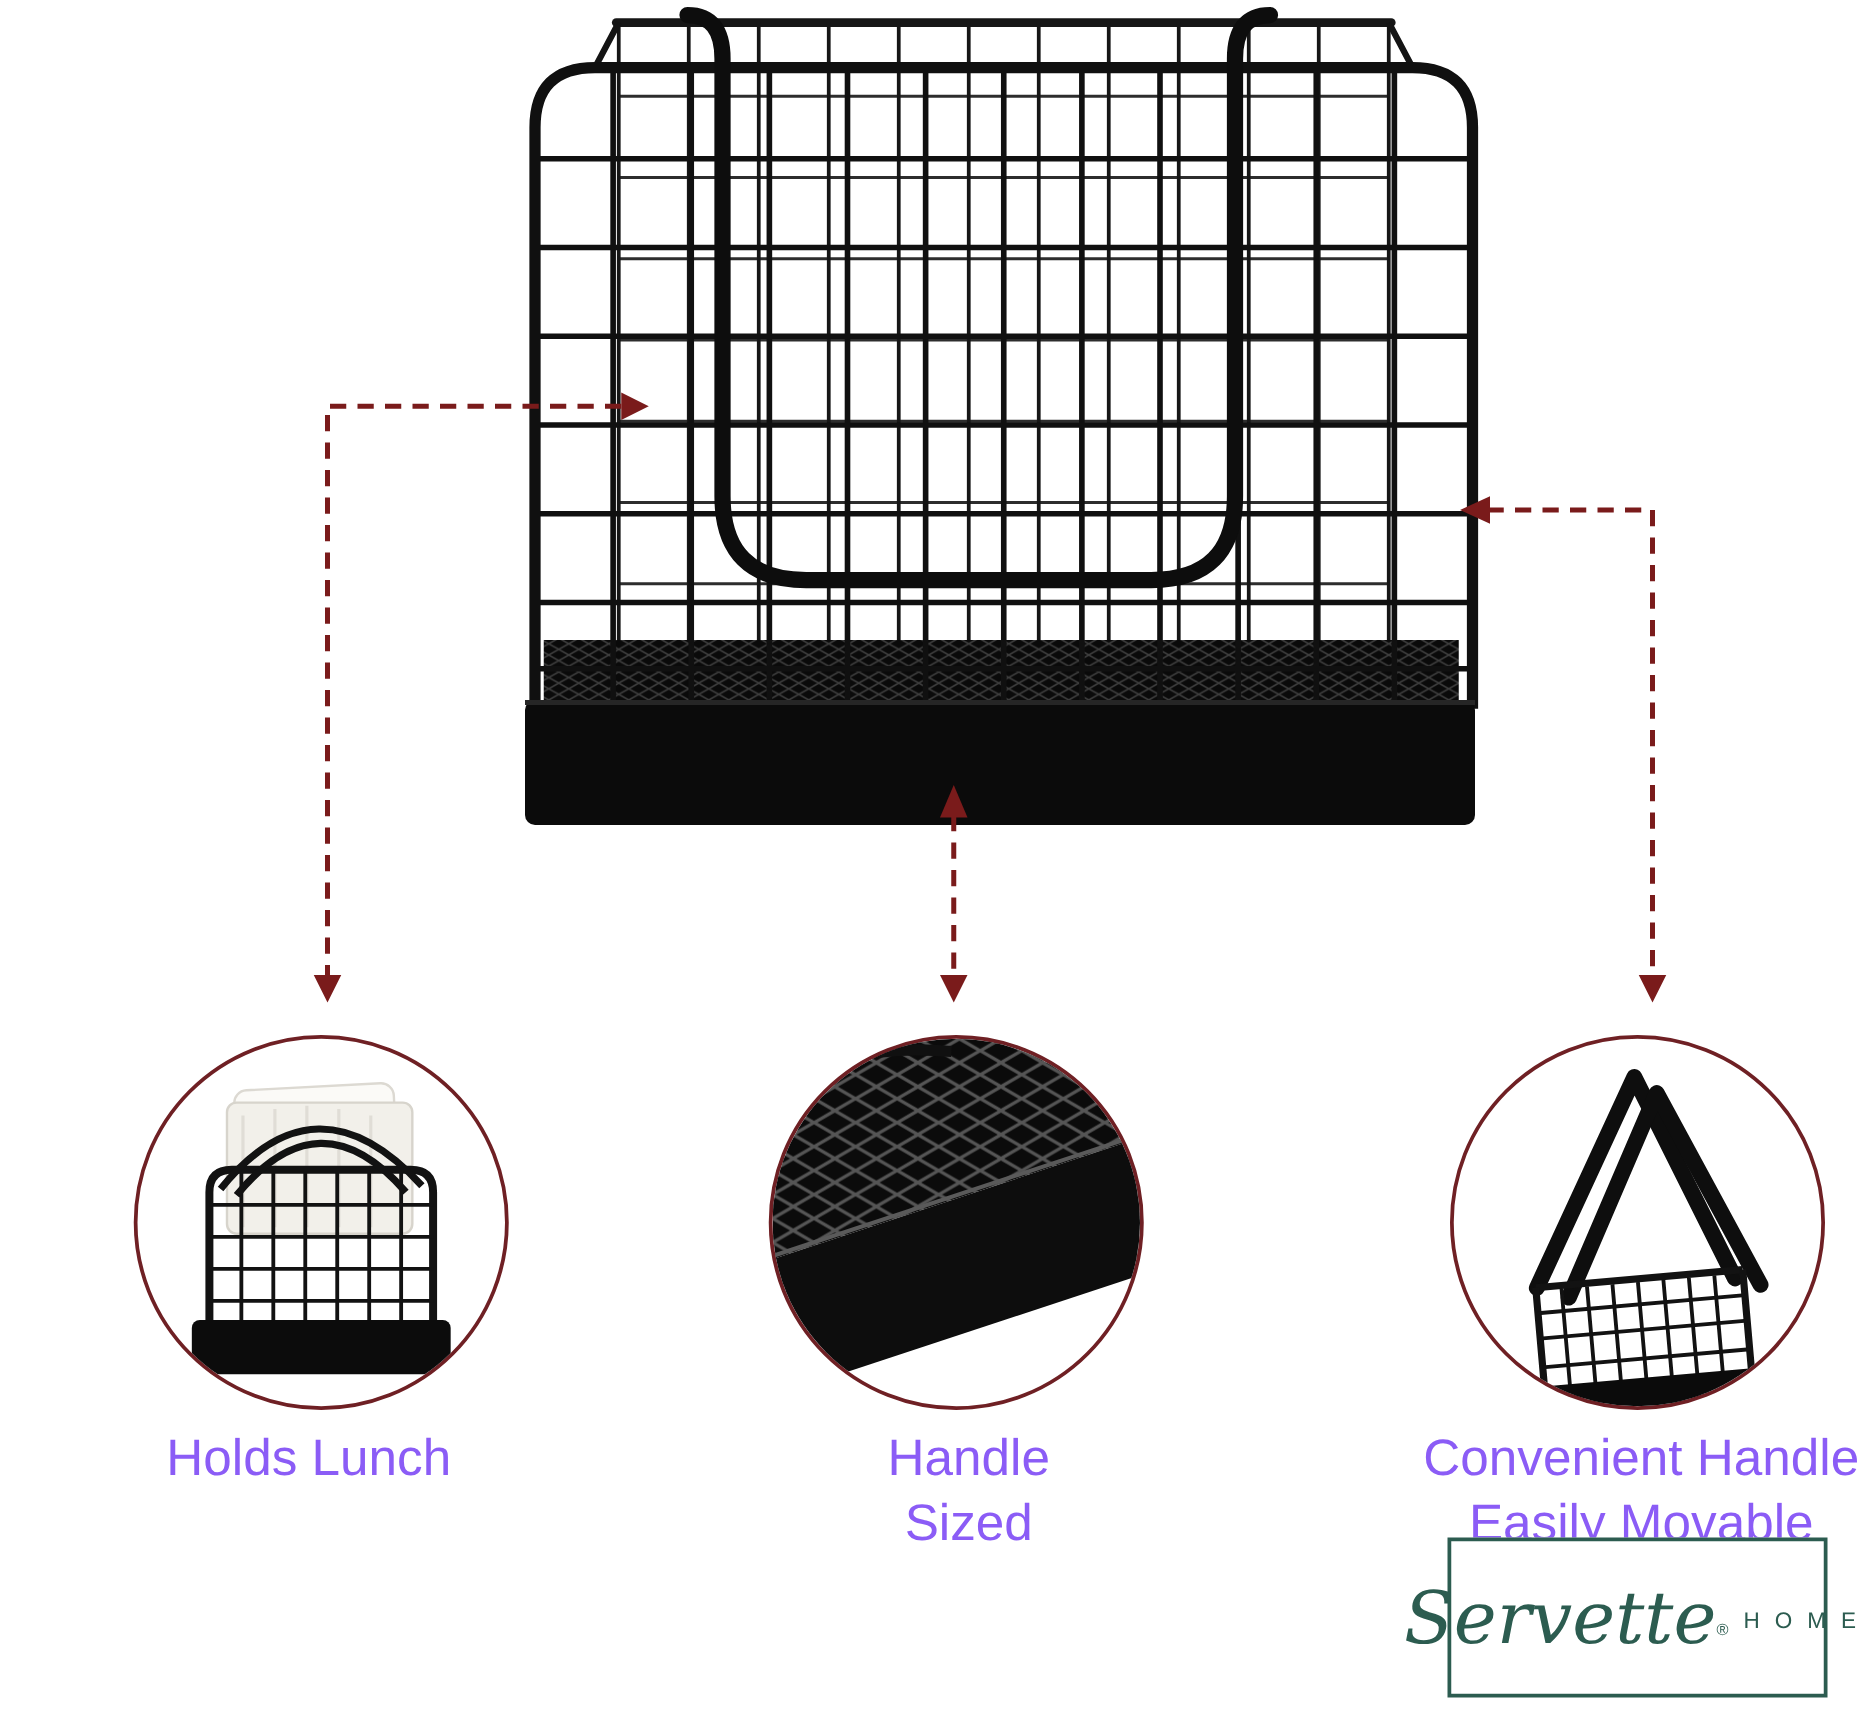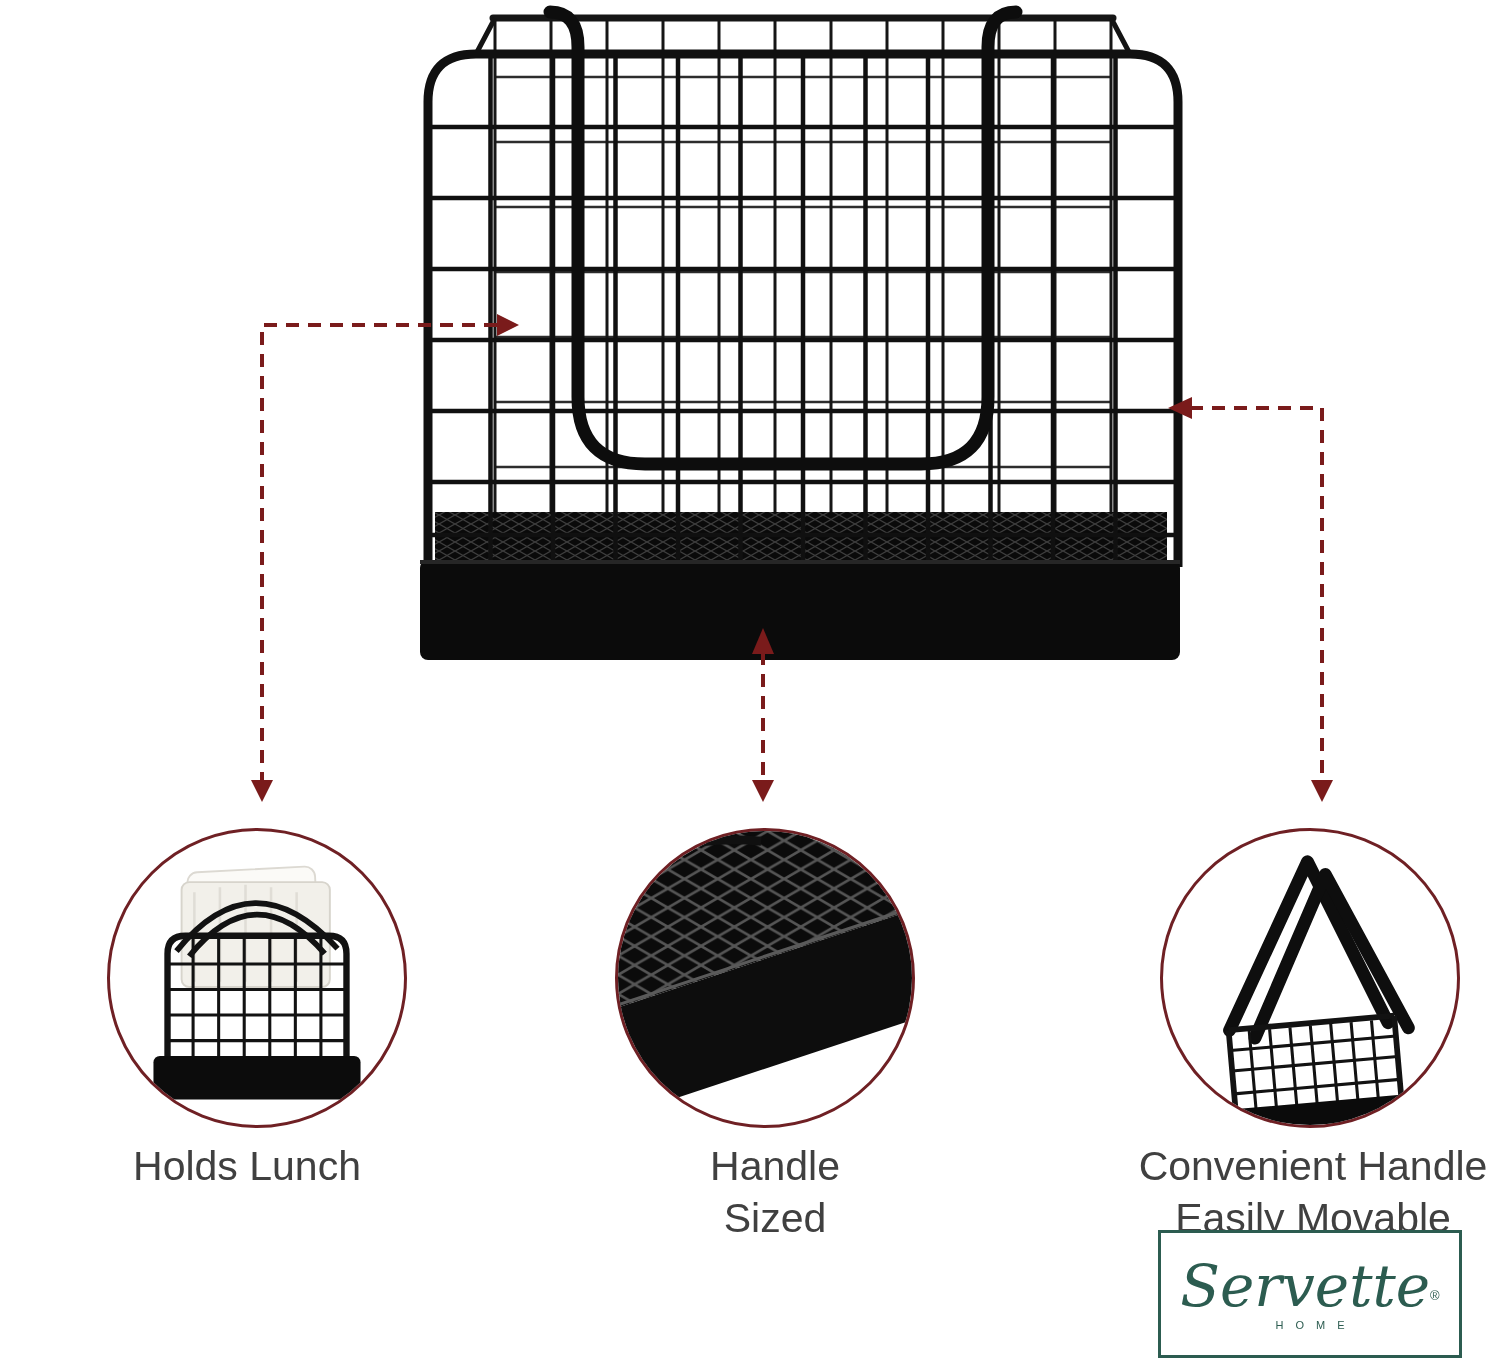--- a/index.html
+++ b/index.html
@@ -23,55 +23,54 @@
     background: #ffffff;
     display: flex;
     align-items: center;
     justify-content: center;
   }
 
   .label {
     position: absolute;
     width: 400px;
     text-align: center;
-    color: #404040;
+    color: #8b5cf6;
     font-size: 41px;
     line-height: 1.28;
     font-weight: 400;
   }
   .label span { display: block; }
 
   .logo-box {
     position: absolute;
     left: 1158px;
     top: 1230px;
     width: 298px;
     height: 122px;
     border: 3px solid #2c5c50;
     background: #ffffff;
     display: flex;
-    flex-direction: column;
     align-items: center;
     justify-content: center;
   }
   .brand-line { line-height: 1; }
   .brand-script {
     font-family: "DejaVu Serif", serif;
     font-style: italic;
     font-size: 58px;
     color: #2c5c50;
   }
   .brand-reg {
     font-size: 13px;
     color: #2c5c50;
     vertical-align: super;
   }
   .brand-sub {
     margin-top: 4px;
-    font-size: 11px;
+    font-size: 18px;
     letter-spacing: 12px;
     padding-left: 12px;
     color: #2c5c50;
   }
 </style>
 </head>
 <body>
 
 <div id="canvas">
 

